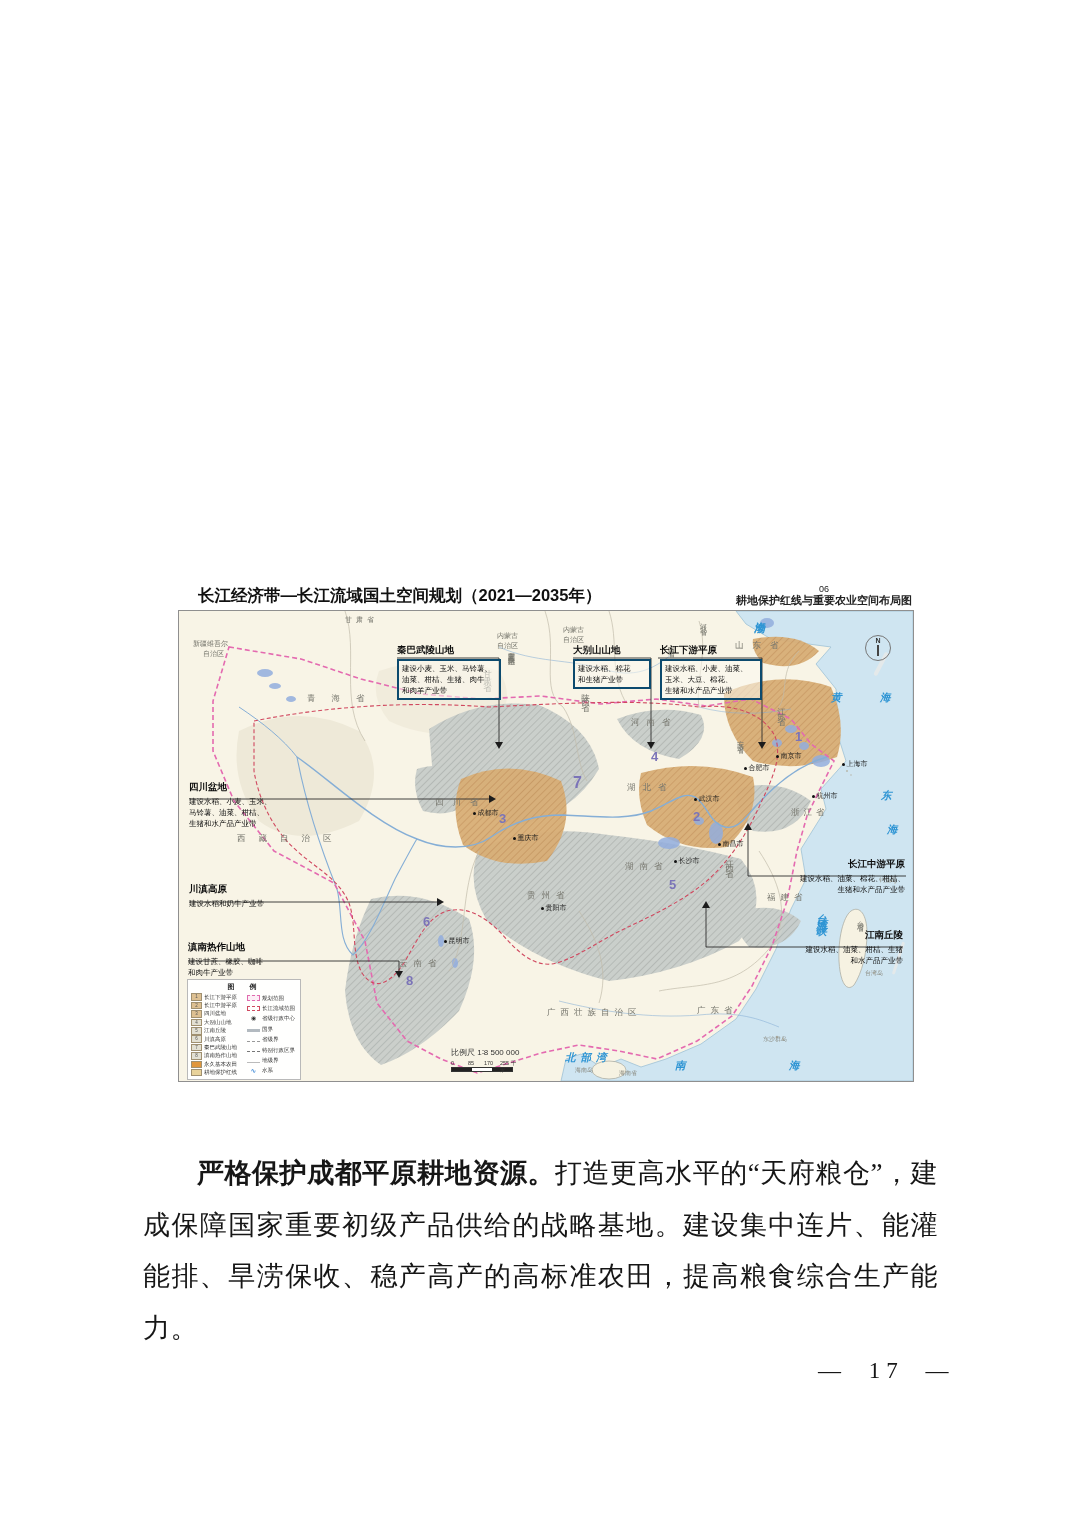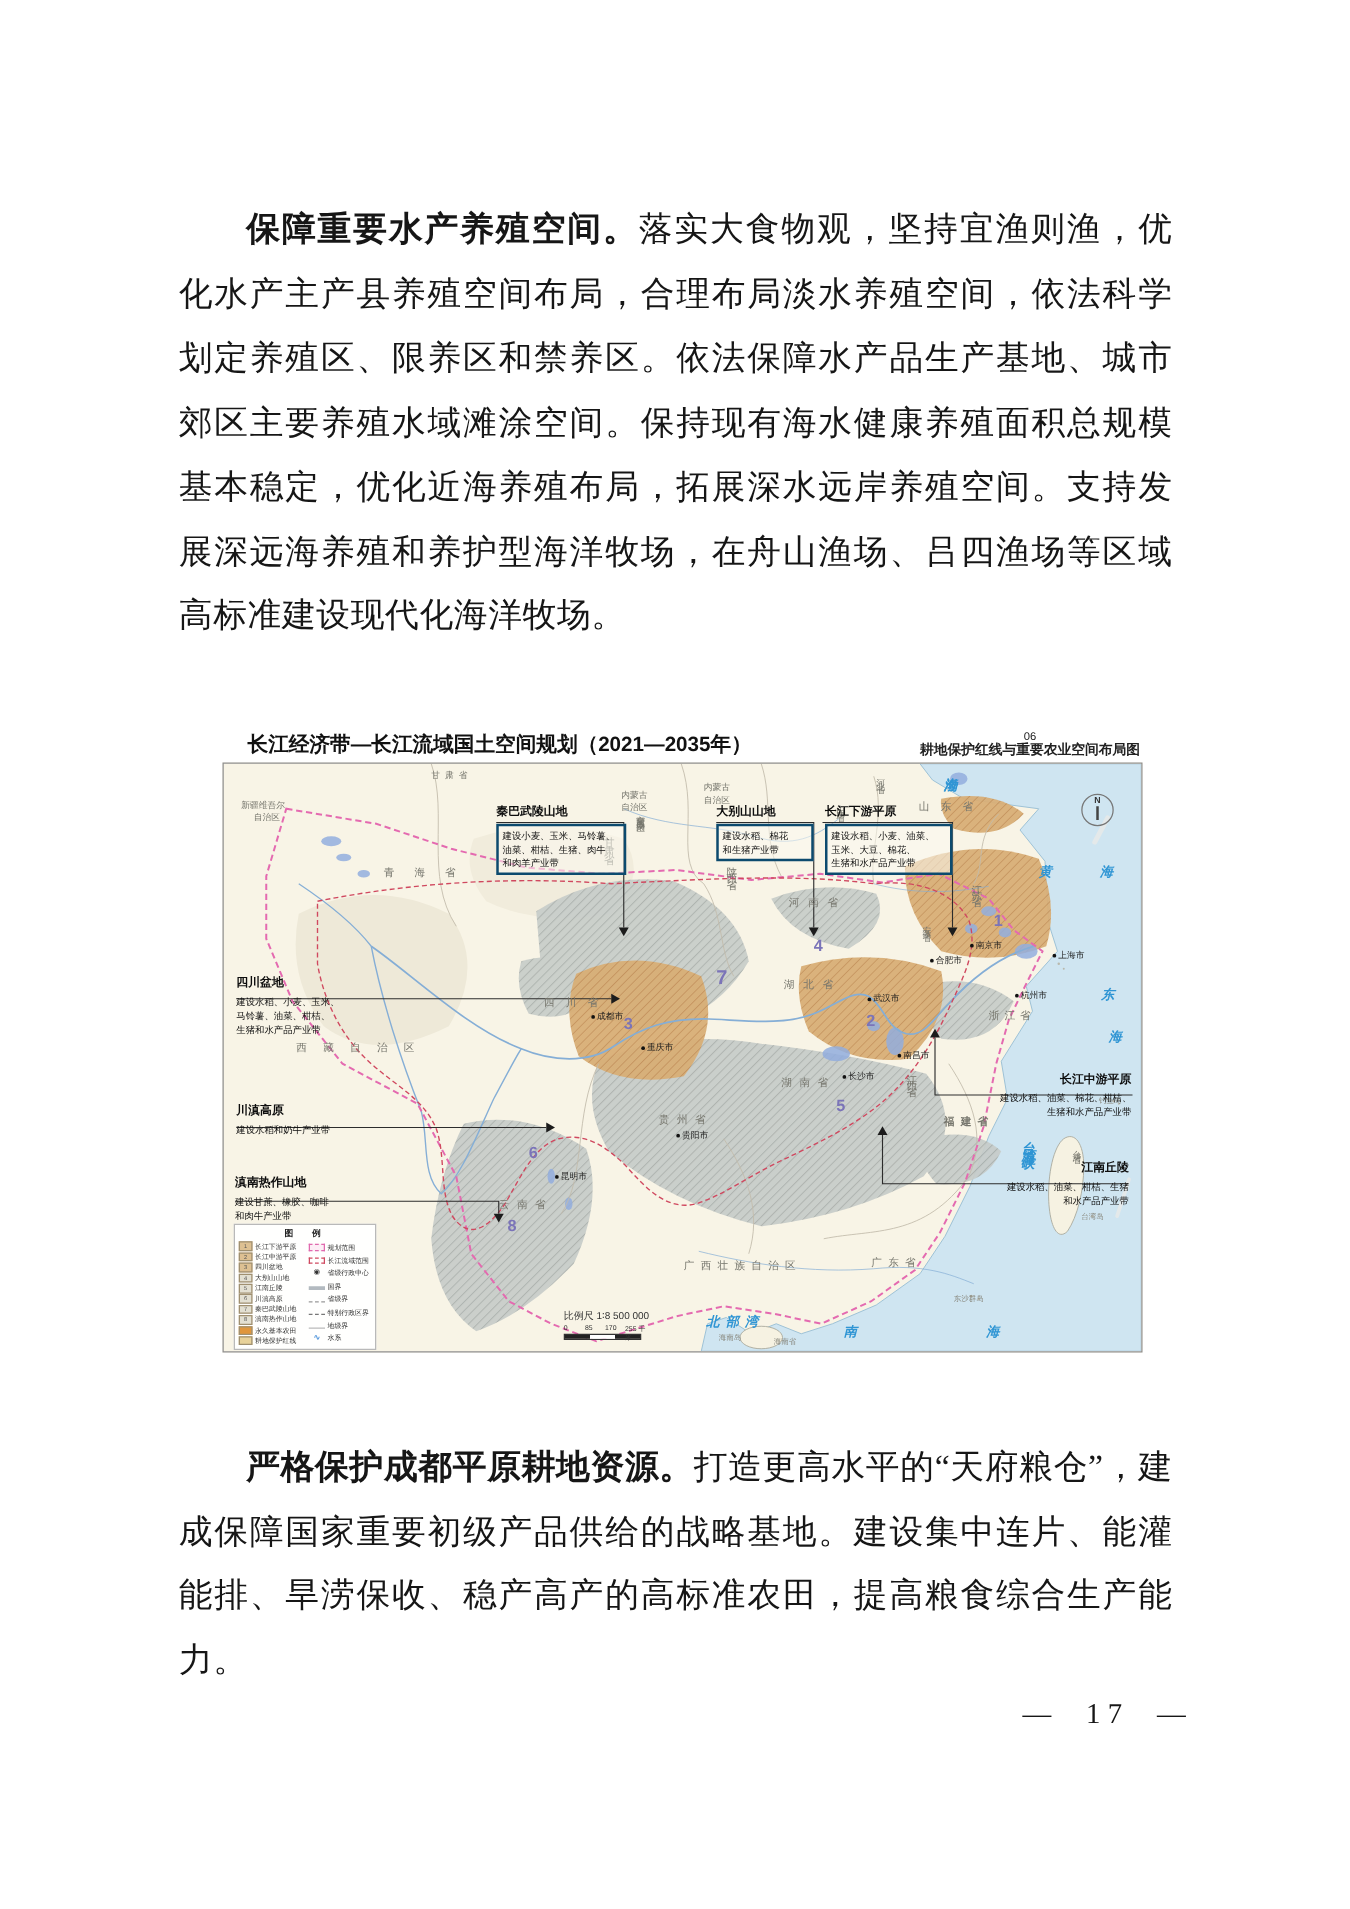--- a/index.html
+++ b/index.html
@@ -76,21 +76,20 @@
   .scalebar .bar i{flex:1;}
   .scalebar .bar i:nth-child(odd){background:#222;}
   .scalebar .bar i:nth-child(even){background:#fff;}
 </style>
 </head>
 <body>
 
 <div class="page">
 
   <div class="text-block" style="top:158px;">
-    <p class="para indent"><span class="hei">保障重要水产养殖空间。</span><span>落实大食物观，坚持宜渔则渔，优化水产主产县养殖空间布局，合理布局淡水养殖空间，依法科学划定养殖区、限养区和禁养区。依法保障水产品生产基地、城市郊区主要养殖水域滩涂空间。保持现有海水健康养殖面积总规模基本稳定，优化近海养殖布局，拓展深水远岸养殖空间。支持发展深远海养殖和养护型海洋牧场，在舟山渔场、吕四渔场等区域高标准建设现代化海洋牧场。</span></p>
   </div>
 
   <figure class="figure" style="margin:0;">
     <div class="map-header">
       <div class="map-title-left">长江经济带—长江流域国土空间规划（2021—2035年）</div>
       <div class="map-title-right">
         <div class="code">06</div>
         <div class="sub">耕地保护红线与重要农业空间布局图</div>
       </div>
     </div>
@@ -328,21 +327,21 @@
         <span class="mlbl prov" style="left: 128px; top: 82px; letter-spacing: 16px;">青海省</span>
         <span class="mlbl prov" style="left: 58px; top: 222px; letter-spacing: 13px;">西藏自治区</span>
         <span class="mlbl prov" style="left: 256px; top: 186px; letter-spacing: 9px;">四川省</span>
         <span class="mlbl prov" style="left: 448px; top: 171px; letter-spacing: 7px;">湖北省</span>
         <span class="mlbl prov" style="left: 446px; top: 250px; letter-spacing: 6px;">湖南省</span>
         <span class="mlbl prov vert" style="left: 545px; top: 242px; letter-spacing: 5px;">江西省</span>
         <span class="mlbl prov" style="left: 348px; top: 279px; letter-spacing: 6px;">贵州省</span>
         <span class="mlbl prov" style="left: 220px; top: 347px; letter-spacing: 6px;">云南省</span>
         <span class="mlbl prov" style="left: 368px; top: 396px; letter-spacing: 5px;">广西壮族自治区</span>
         <span class="mlbl prov" style="left: 518px; top: 394px; letter-spacing: 5px;">广东省</span>
-        <span class="mlbl prov" style="left: 576px; top: 281px; letter-spacing: 5px; font-weight: bold;">福建省</span>
+        <span class="mlbl prov" style="left: 588px; top: 281px; letter-spacing: 5px;">福建省</span>
         <span class="mlbl prov" style="left: 612px; top: 196px; letter-spacing: 4px;">浙江省</span>
         <span class="mlbl prov vert" style="left: 597px; top: 90px; letter-spacing: 5px;">江苏省</span>
         <span class="mlbl prov vert sm" style="left: 556px; top: 124px; letter-spacing: 3px;">安徽省</span>
         <span class="mlbl prov vert sm" style="left: 676px; top: 304px; letter-spacing: 2px;">台湾省</span>
         <span class="mlbl sea vert sm" style="left: 574px; top: 3px;">渤海</span>
         <span class="mlbl sea" style="left: 652px; top: 80px; letter-spacing: 14px;">黄　海</span>
         <span class="mlbl sea" style="left: 702px; top: 178px;">东</span>
         <span class="mlbl sea" style="left: 708px; top: 212px;">海</span>
         <span class="mlbl sea vert sm" style="left: 636px; top: 294px; letter-spacing: 4px;">台湾海峡</span>
         <span class="mlbl sea" style="left: 496px; top: 448px; letter-spacing: 18px;">南　　　海</span>

